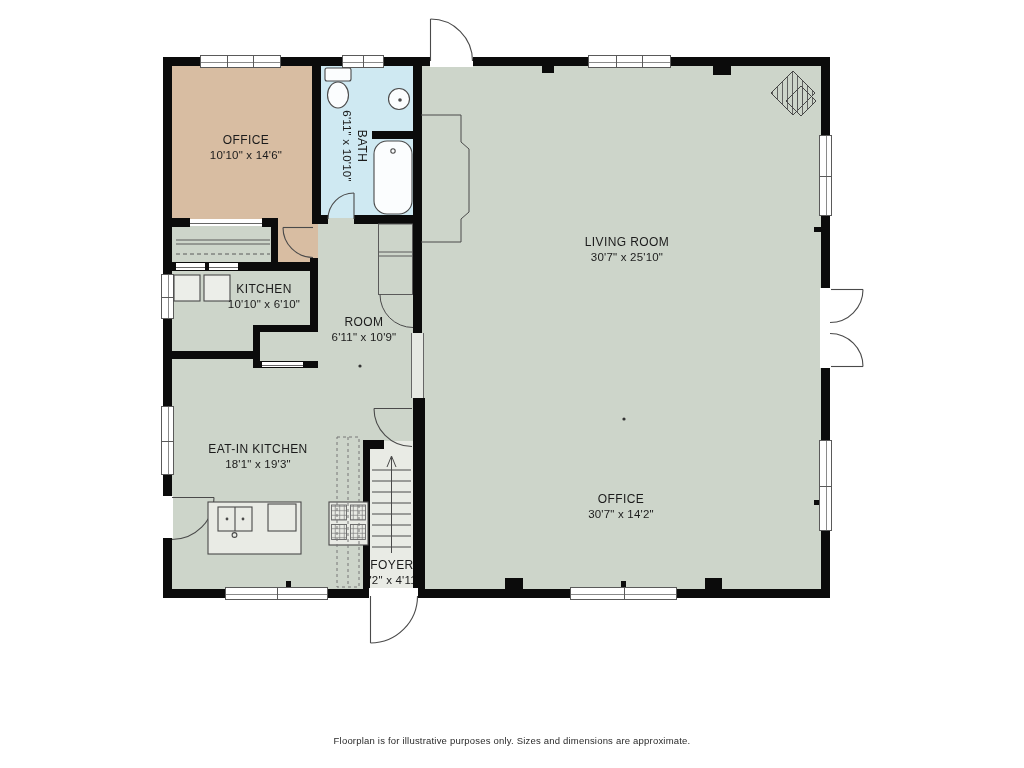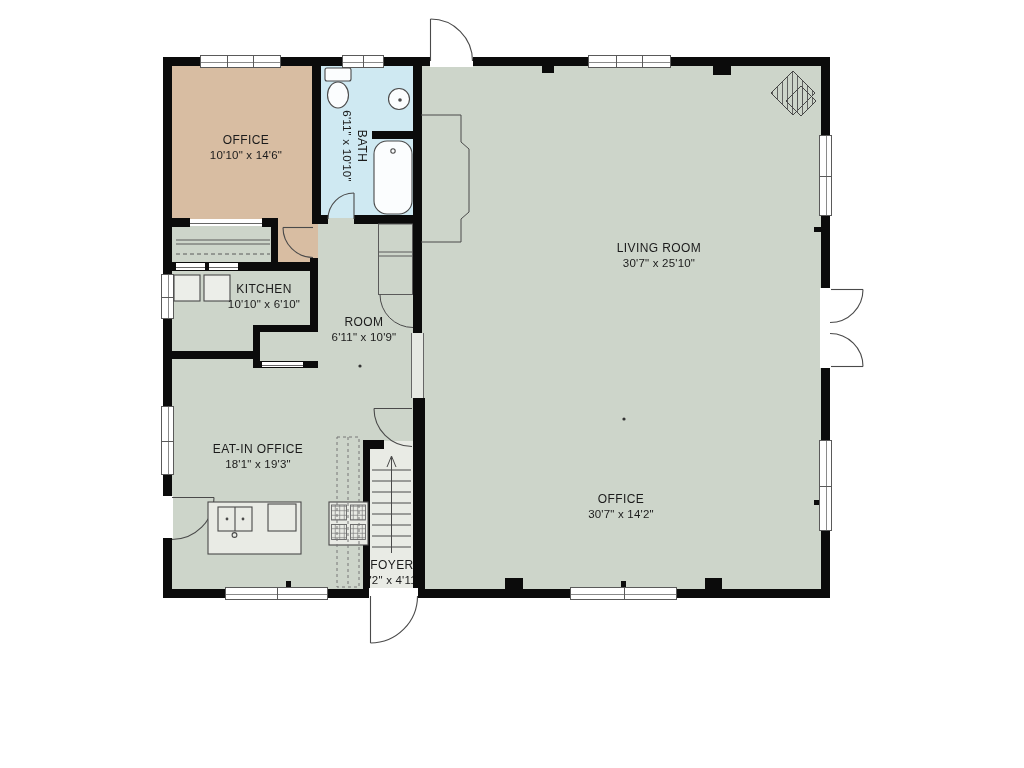--- a/index.html
+++ b/index.html
@@ -264,30 +264,31 @@
     <span class="dims">6'11" x 10'10"</span>
   </div>
   <div class="room-label" style="left:264px;top:297px;">
     <span>KITCHEN</span>
     <span class="dims">10'10" x 6'10"</span>
   </div>
   <div class="room-label" style="left:364px;top:330px;">
     <span>ROOM</span>
     <span class="dims">6'11" x 10'9"</span>
   </div>
-  <div class="room-label" style="left:627px;top:256px;margin-left:32px;">
+  <div class="room-label" style="left:627px;top:250px;">
     <span>LIVING ROOM</span>
     <span class="dims">30'7" x 25'10"</span>
   </div>
   <div class="room-label" style="left:258px;top:457px;">
-    <span>EAT-IN OFFICE</span>
+    <span>EAT-IN KITCHEN</span>
     <span class="dims">18'1" x 19'3"</span>
   </div>
   <div class="room-label" style="left:621px;top:507px;">
     <span>OFFICE</span>
     <span class="dims">30'7" x 14'2"</span>
   </div>
   <div class="room-label behind" style="left:392px;top:573px;">
     <span>FOYER</span>
     <span class="dims">8'2" x 4'11"</span>
   </div>
 
+  <div class="disclaimer">Floorplan is for illustrative purposes only. Sizes and dimensions are approximate.</div>
 </div>
 
 </body></html>

